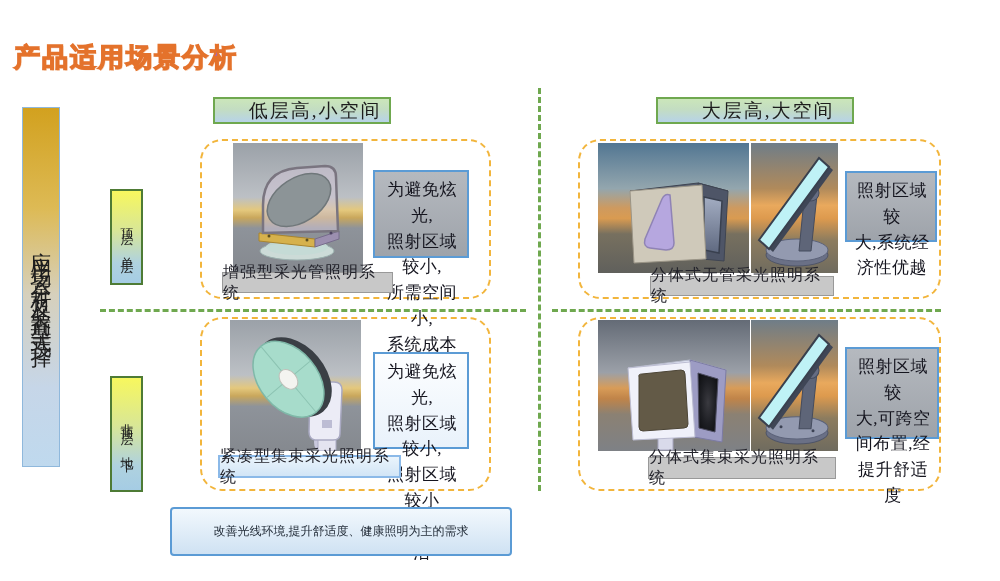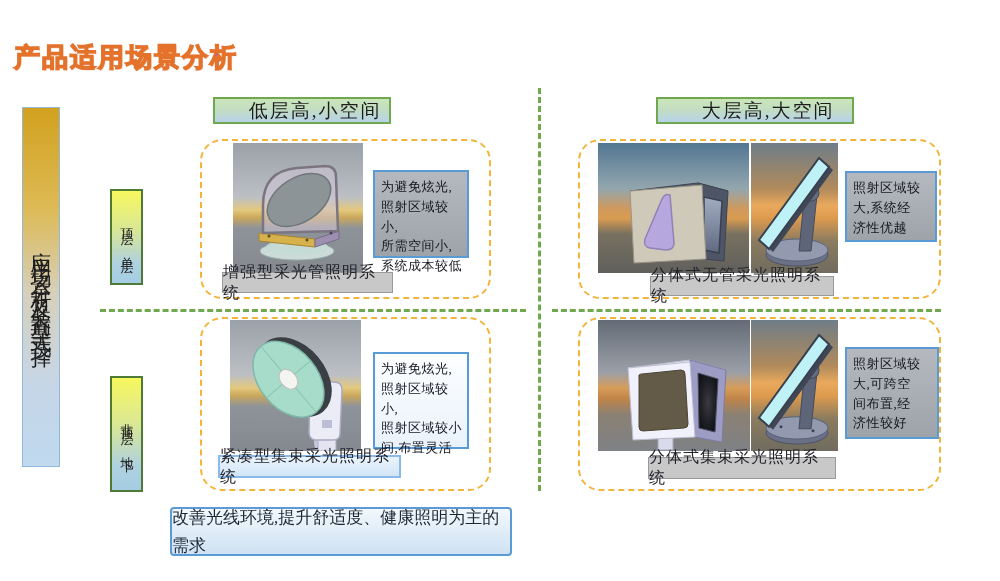--- a/index.html
+++ b/index.html
@@ -43,36 +43,36 @@
   .quad { position:absolute; border:2.5px dashed #F2B53C; border-radius:22px; }
   .quad.tl { left:200px; top:139px; width:291px; height:160px; }
   .quad.tr { left:578px; top:139px; width:363px; height:160px; }
   .quad.bl { left:200px; top:317px; width:291px; height:174px; }
   .quad.br { left:578px; top:317px; width:363px; height:174px; }
 
   .device-img { position:absolute; overflow:hidden; }
   .device-img svg { display:block; width:100%; height:100%; }
 
   .note { position:absolute; border:2px solid #5B9BD5; padding:5px 4px 4px 6px;
-          font-family:"Liberation Serif", serif; font-size:13px; line-height:1.52;
-          letter-spacing:0.5px; color:#15151f; }
+          font-family:"Liberation Serif", serif; font-size:17px; line-height:1.52;
+          letter-spacing:0.5px; color:#15151f;text-align:center; }
   .note.gray { background:linear-gradient(180deg,#B5B9BF 0%,#9EA3AA 100%); }
   .note.lite { background:linear-gradient(180deg,#FDFEFF 0%,#E9F2FB 100%); }
 
   .caption { position:absolute; display:flex; align-items:center; justify-content:center;
              font-family:"Liberation Serif", serif; font-size:16px; letter-spacing:1px;
              color:#23232b; }
   .caption.gray { background:#C8C8C8; border:1px solid #999; }
   .caption.blue { background:linear-gradient(180deg,#EAF4FC 0%,#D2E5F6 100%);
                   border:2px solid #8BB9E8; }
 
   .footer-box { position:absolute; top:507px; height:49px; border:2px solid #5B9BD5;
                 border-radius:4px; background:linear-gradient(180deg,#F2F8FD 0%,#CFE2F3 100%);
                 display:flex; flex-direction:column; align-items:center; justify-content:center;
-                font-family:"Liberation Serif", serif; font-size:17px; line-height:1.6;
+                font-family:"Liberation Serif", serif; font-size:12px; line-height:1.6;
                 color:#1d2733; }
   .footer-box.left { left:170px; width:342px; }
   .footer-box.right { left:573px; width:363px; }
 </style>
 </head>
 <body>
 
 <div class="slide">
 
   <div class="title">产品适用场景分析</div>
@@ -249,21 +249,21 @@
       <path d="M8 97 L68 15 L78 24 L18 106 Z" fill="#BFF2F6" stroke="#39404e" stroke-width="2"></path>
       <circle cx="30" cy="106" r="1.5" fill="#3c4254"></circle>
         <circle cx="62" cy="110" r="1.5" fill="#3c4254"></circle>
     </svg>
   </div>
 
   <div class="note gray" style="left:845px;top:347px;width:94px;height:92px;">
     <div>照射区域较</div>
     <div>大,可跨空</div>
     <div>间布置,经</div>
-    <div>济性较好</div>
+    <div>提升舒适度</div>
   </div>
 
   <div class="caption gray" style="left:648px;top:457px;width:188px;height:22px;">分体式集束采光照明系统</div>
 
   <div class="footer-box left">
     <div>改善光线环境,提升舒适度、健康照明为主的需求</div>
   </div>
 
 
 </div>

